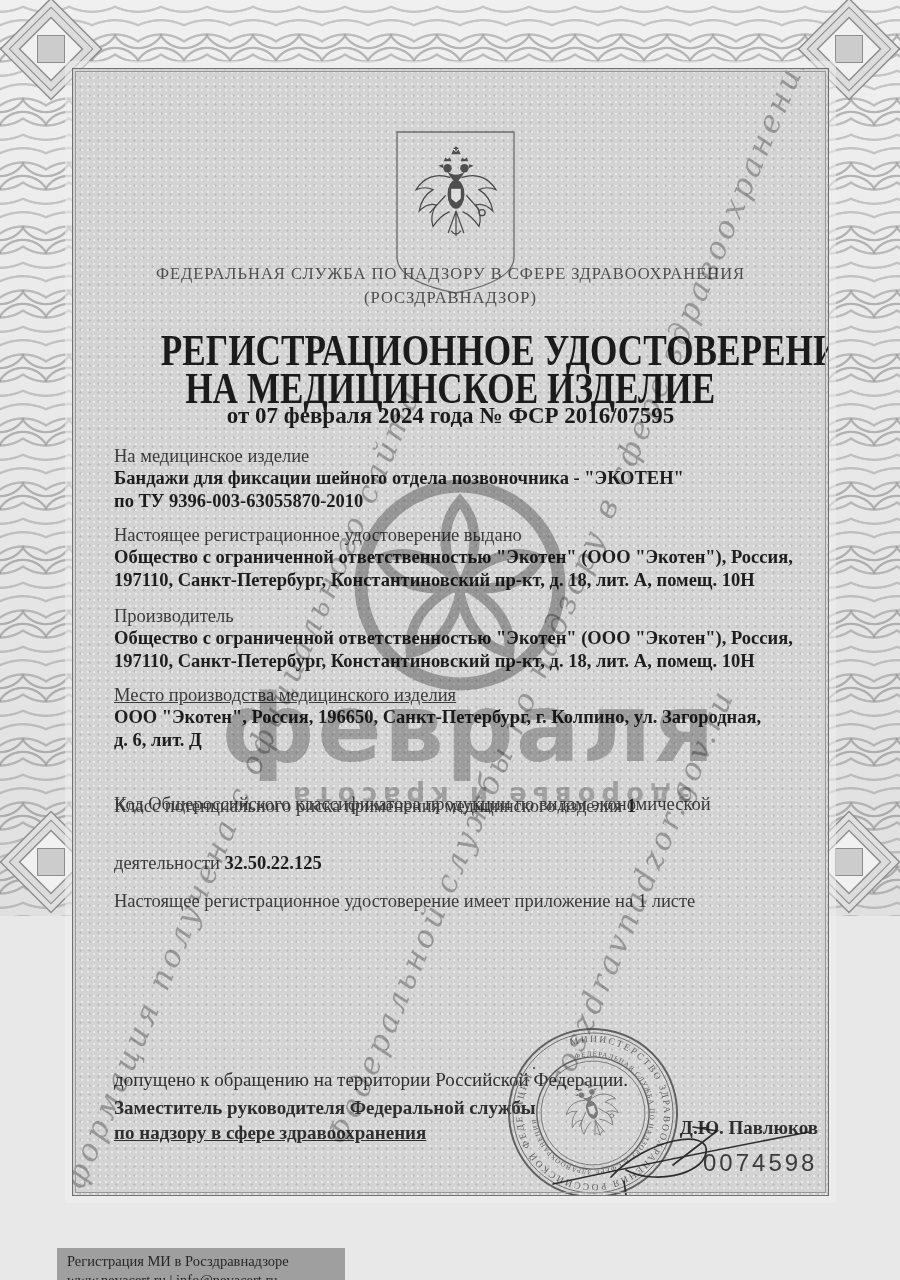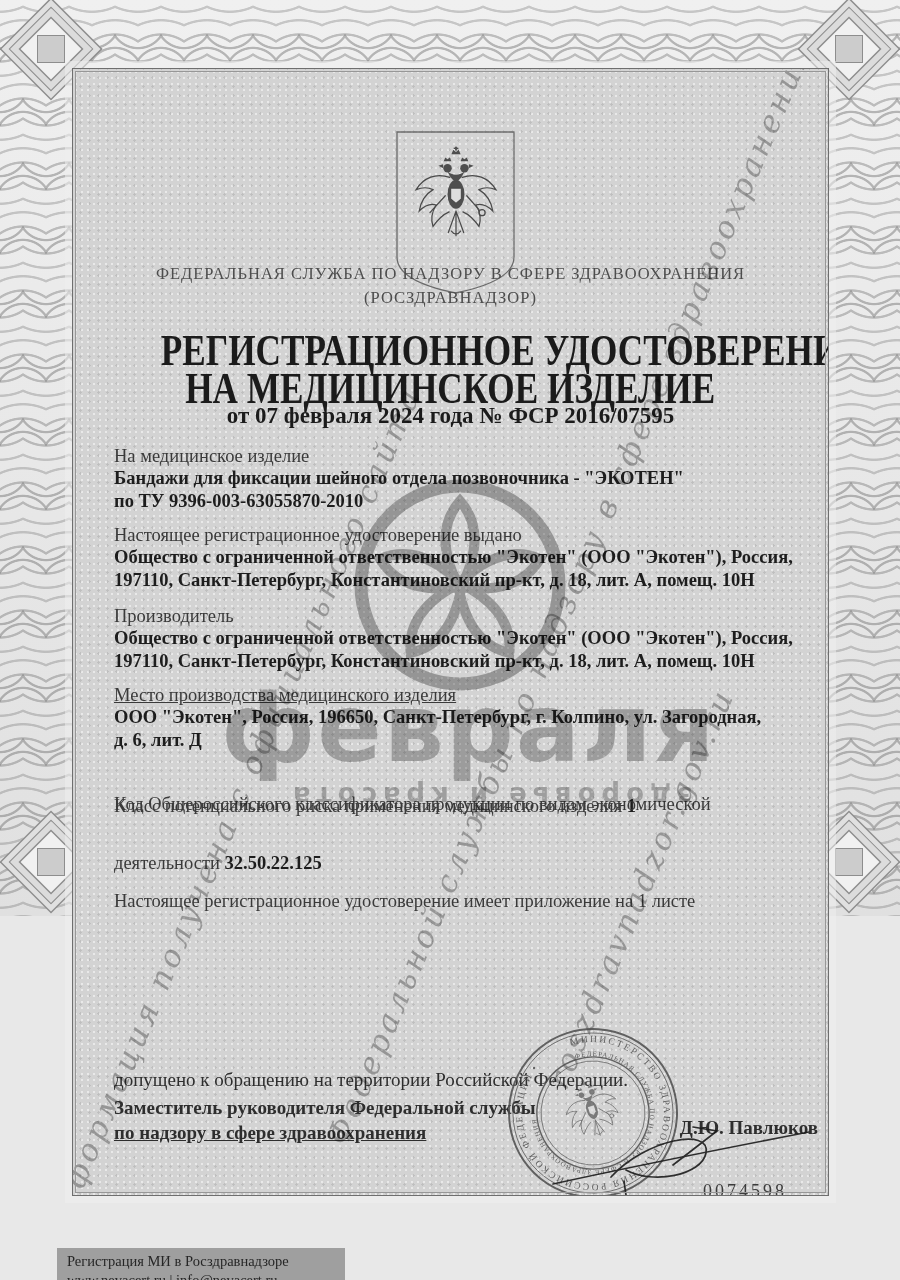--- a/index.html
+++ b/index.html
@@ -31,21 +31,21 @@
   .condense{display:inline-block;transform:scaleX(.8);transform-origin:center;white-space:nowrap;}
 
   .authority{font-size:16.5px;letter-spacing:1px;color:#4d4d4d;}
   .doc-title{font-size:44px;font-weight:bold;color:#1b1b1b;}
   .doc-date{font-size:23px;font-weight:bold;color:#1b1b1b;}
 
   .bodyline{position:absolute;left:41px;right:26px;font-size:18.5px;line-height:22.5px;color:#3a3a3a;white-space:nowrap;}
   .bodyline b,.bld{font-weight:bold;color:#1d1d1d;}
 
   .footline{position:absolute;left:41px;font-size:19px;line-height:26px;color:#2e2e2e;white-space:nowrap;}
-  .serial{font-family:Liberation Serif, serif;font-size:18px;letter-spacing:3px;color:#3c3c3c;margin-top:32px;}
+  .serial{font-family:Liberation Sans, sans-serif;font-size:24px;letter-spacing:3px;color:#3c3c3c;}
 
   
   .wm{pointer-events:none;mix-blend-mode:multiply;}
   .wm-diag{position:absolute;white-space:nowrap;font:italic 31px "DejaVu Serif",serif;letter-spacing:4px;
     color:rgba(118,118,118,.55);transform-origin:0 50%;transform:rotate(-67deg);}
   .wm-brand{position:absolute;left:148px;top:604px;font:bold 95px "DejaVu Sans",sans-serif;letter-spacing:2px;
     color:rgba(108,108,108,.45);}
   .wm-tagline{position:absolute;left:214px;top:712px;font:bold 26px "DejaVu Sans",sans-serif;letter-spacing:6px;
     color:rgba(128,128,128,.5);transform:rotate(180deg);}
   .wm-logo{position:absolute;left:273px;top:402px;opacity:.5;}

